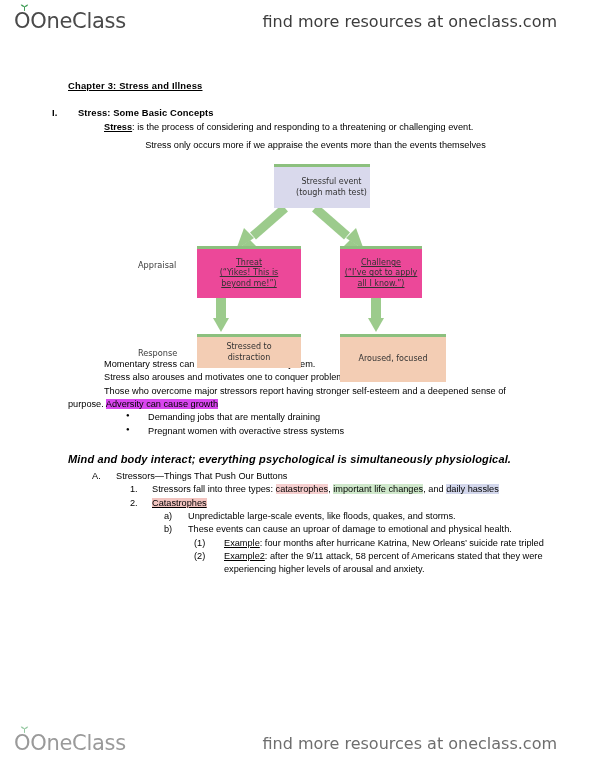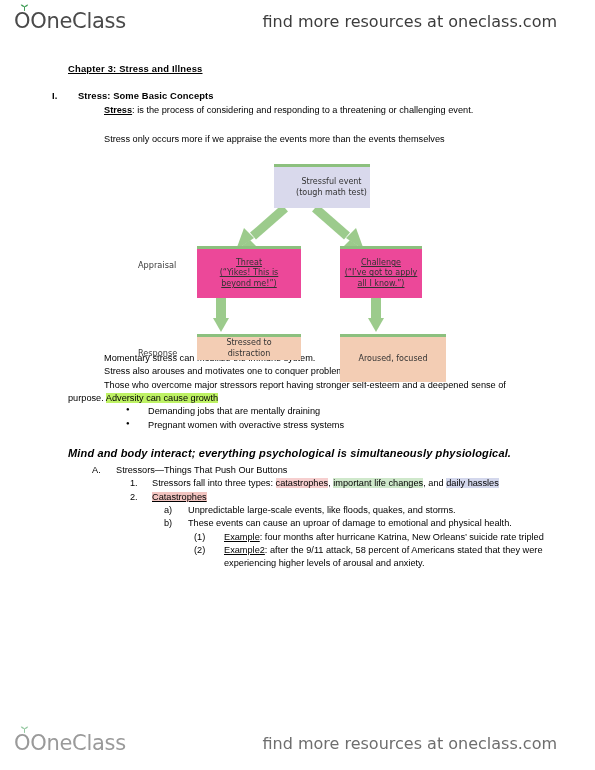--- a/index.html
+++ b/index.html
@@ -61,21 +61,21 @@
     font-family: "DejaVu Sans", sans-serif;
     font-size: 16px;
     color: #3c3c3c;
     white-space: nowrap;
   }
   #footer-bar .tagline { color: #6e6e6e; }
 
   
   #doc-body {
     position: absolute;
-    top: 62px;
+    top: 79px;
     left: 0;
     width: 595px;
     font-size: 9.2px;
     line-height: 1.45;
   }
 
   .chapter-title {
     margin: 0 0 13px 68px;
     font-size: 9.4px;
     font-weight: bold;
@@ -97,21 +97,21 @@
   }
 
   p.para {
     margin: 0 68px 0 68px;
     text-indent: 36px;
   }
 
   .u { text-decoration: underline; font-weight: bold; }
   .u-plain { text-decoration: underline; }
 
-  .hl-yellow  { background: #bef264; }
+  .hl-yellow  { background: #d946ef; }
   .hl-pink    { background: #f6cfcf; }
   .hl-green   { background: #cfe8cb; }
   .hl-blue    { background: #d3d7ec; }
   .hl-salmon  { background: #f2c4c0; }
 
   .bullets {
     margin: 0;
     padding: 0;
     list-style: none;
   }
@@ -222,21 +222,21 @@
 <div id="doc-body">
 
   <div class="chapter-title">Chapter 3: Stress and Illness</div>
 
   <div class="lvl1">
     <span class="marker">I.</span><span>Stress: Some Basic Concepts</span>
   </div>
 
   <p class="para"><span class="u">Stress</span><span>: is the process of considering and responding to a threatening or challenging event.</span></p>
 
-  <p class="para" style="margin-top:15px;">Stress only occurs more if we appraise the events more than the events themselves</p>
+  <p class="para" style="margin-top:4px;text-align:center;">Stress only occurs more if we appraise the events more than the events themselves</p>
 
   <div style="height:206px;"></div>
 
   <p class="para">Momentary stress can mobilize the immune system.</p>
   <p class="para">Stress also arouses and motivates one to conquer problems.</p>
   <p class="para"><span>Those who overcome major stressors report having stronger self-esteem and a deepened sense of purpose. </span><span class="hl-yellow">Adversity can cause growth</span></p>
 
   <ul class="bullets">
     <li>Demanding jobs that are mentally draining</li>
     <li>Pregnant women with overactive stress systems</li>
@@ -330,21 +330,21 @@
   </div>
 
   <div class="fbox box-appraisal" style="left:200px; top:82px; width:82px; height:52px;">
     <div class="inner">
       <div>Challenge</div>
       <div>(“I’ve got to apply</div>
       <div>all I know.”)</div>
     </div>
   </div>
 
-  <div class="fbox box-response" style="left:57px; top:170px; width:104px; height:26px;">
+  <div class="fbox box-response" style="left:57px; top:170px; width:104px; height:34px;">
     <div class="inner">
       <div>Stressed to</div>
       <div>distraction</div>
     </div>
   </div>
 
   <div class="fbox box-response" style="left:200px; top:170px; width:106px; height:48px;">
     <div class="inner">
       <div>Aroused, focused</div>
     </div>

